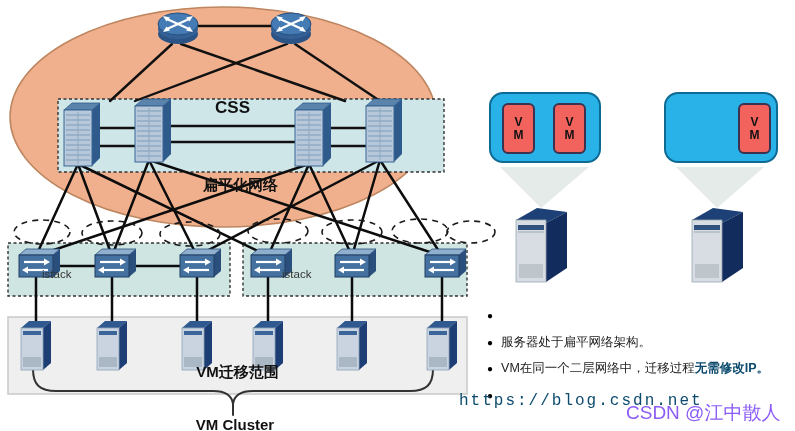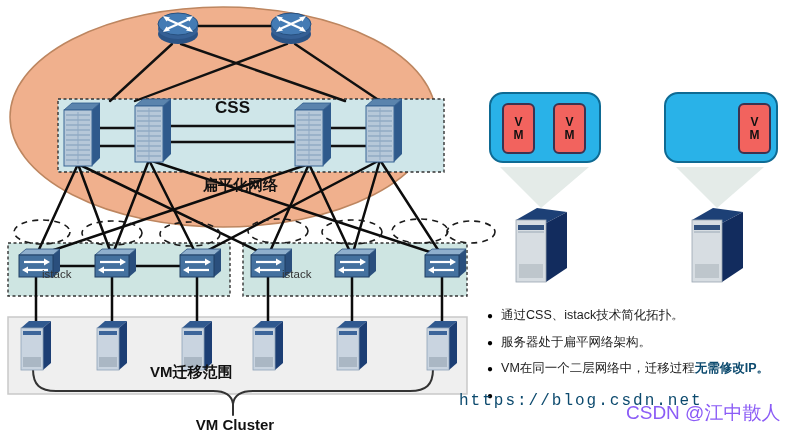--- a/index.html
+++ b/index.html
@@ -8,21 +8,21 @@
     background:#ffffff;
     font-family:"Liberation Sans","DejaVu Sans",sans-serif;
   }
   #diagram-svg{position:absolute;left:0;top:0;z-index:1;}
   .lbl{position:absolute;z-index:3;color:#111;}
   .lbl-css{left:205px;top:98px;width:55px;text-align:center;font-size:17px;font-weight:bold;}
   .lbl-flat{left:158px;top:176px;width:165px;text-align:center;font-size:15px;font-weight:bold;}
   .lbl-istack{font-size:11.5px;color:#333;}
   .lbl-istack.left{left:42px;top:268px;}
   .lbl-istack.right{left:282px;top:268px;}
-  .lbl-vmrange{left:150px;top:363px;width:175px;font-size:15px;font-weight:bold;}
+  .lbl-vmrange{left:150px;top:363px;width:175px;text-align:center;font-size:15px;font-weight:bold;}
   .lbl-vmcluster{left:160px;top:416px;width:150px;text-align:center;font-size:15px;font-weight:bold;}
   
   .vm-host{position:absolute;z-index:4;height:67px;background:#29b2e8;
     border:2.5px solid #0e6a93;border-radius:14px;}
   .vm-host.h1{left:489px;top:92px;width:108px;}
   .vm-host.h2{left:664px;top:92px;width:110px;}
   .vm-chip{position:absolute;top:9px;width:29px;height:47px;background:#f2635e;
     border:2px solid #3c3250;border-radius:6px;display:flex;align-items:center;justify-content:center;}
   .vm-chip .t{width:13px;word-break:break-all;line-height:1.05;font-size:12px;font-weight:bold;color:#111;text-align:center;}
   .h1 .c1{left:11px;} .h1 .c2{left:62px;} .h2 .c1{left:72px;}
@@ -196,21 +196,20 @@
 </div>
 <div class="vm-host h2">
   <div class="vm-chip c1">
     <span class="t">VM</span>
   </div>
 </div>
 
 <div class="bullets">
   <div class="brow">
     <span class="bdot">●</span>
-    <span class="btxt"><span>通过CSS、istack技术简化拓扑。</span><span class="hl"></span></span>
   </div>
   <div class="brow">
     <span class="bdot">●</span>
     <span class="btxt"><span>服务器处于扁平网络架构。</span><span class="hl"></span></span>
   </div>
   <div class="brow">
     <span class="bdot">●</span>
     <span class="btxt"><span>VM在同一个二层网络中，迁移过程</span><span class="hl">无需修改IP。</span></span>
   </div>
   <div class="brow">

